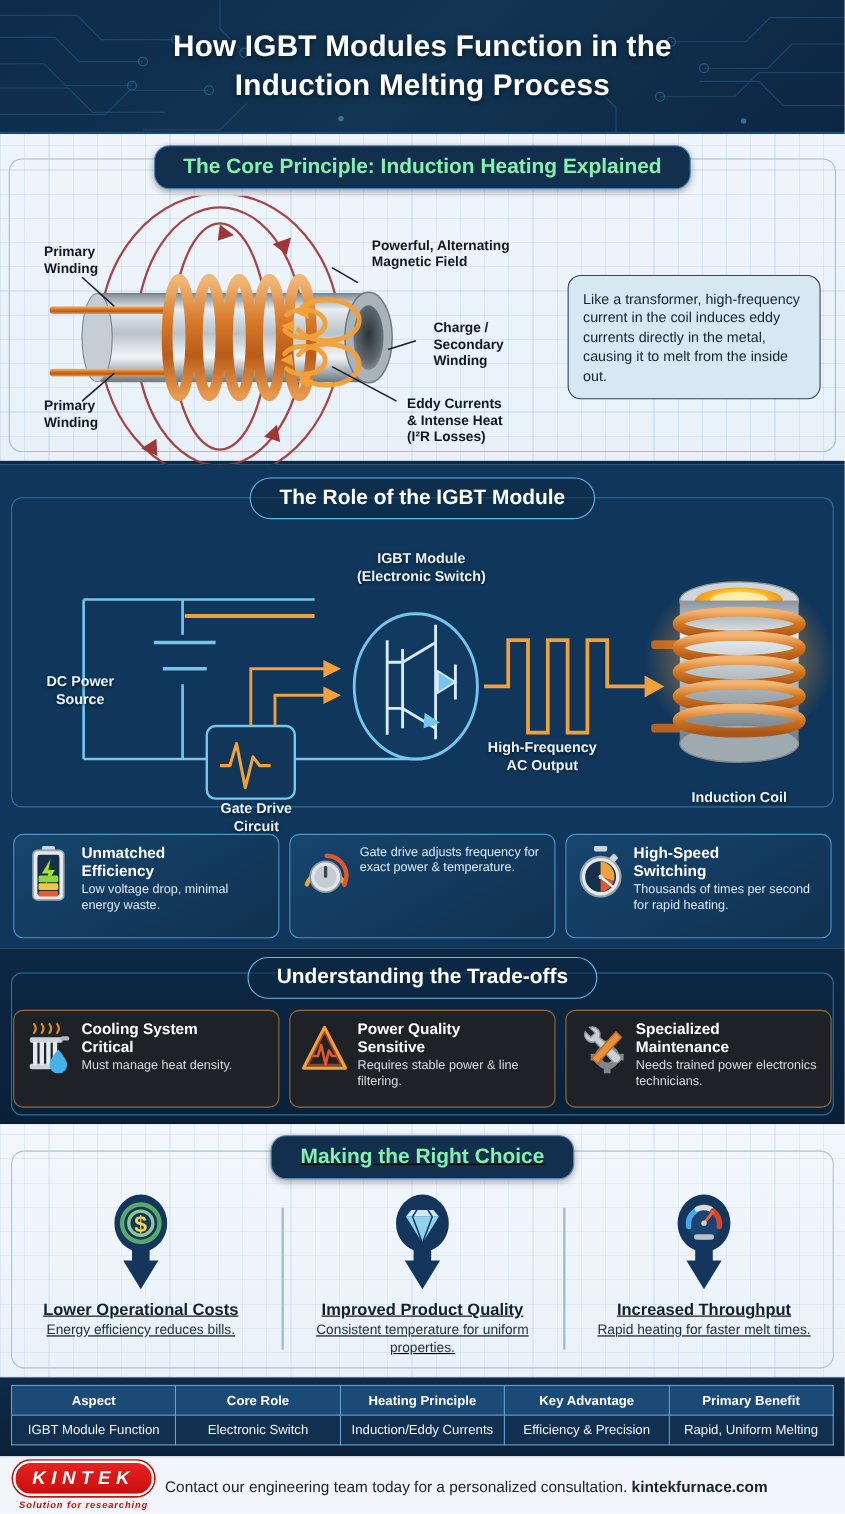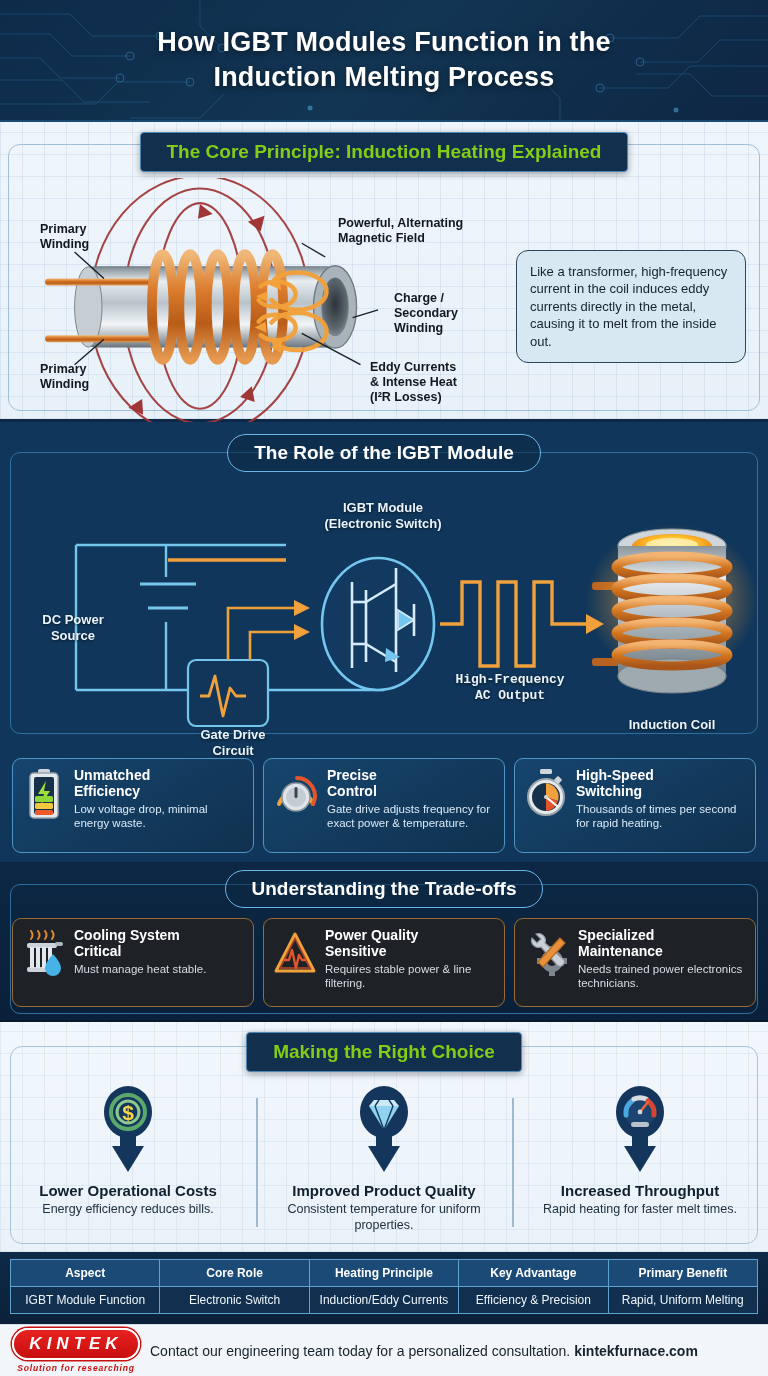--- a/index.html
+++ b/index.html
@@ -33,22 +33,22 @@
       repeating-linear-gradient(90deg, rgba(120,160,200,.16) 0 1px, transparent 1px 22px),
       linear-gradient(180deg, #eff5fb 0%, #e8f1f9 100%);
     border-bottom: 3px solid #0d2947;
   }
   .sec1-frame {
     position: absolute; left: 8px; right: 8px; top: 22px; bottom: 8px;
     border: 1.5px solid #9fc0d8; border-radius: 12px; pointer-events: none;
   }
   .banner-dark {
     position: relative; z-index: 5; margin: 0 auto; width: max-content; max-width: 95%;
-    background: #12304e; color: #84cc16; font-size: 19px; font-weight: bold;
-    padding: 8px 26px; border-radius: 4px; text-align: center;
+    background: #12304e; color: #86efac; font-size: 19px; font-weight: bold;
+    padding: 8px 26px; border-radius: 14px; text-align: center;
     border: 1.5px solid #4e87b5; box-shadow: 0 2px 7px rgba(0,0,0,.35);
   }
   .sec1-body { position: relative; height: 250px; margin-top: 6px; }
 
   .lbl { position: absolute; font-size: 12.5px; font-weight: bold; color: #12181f; line-height: 1.18; z-index: 6; }
 
   .callout {
     position: absolute; right: 14px; top: 72px; width: 230px;
     background: #d7e8f2; border: 1.6px solid #2c4558; border-radius: 12px;
     padding: 12px 13px; font-size: 13px; line-height: 1.34; color: #16222c; z-index: 6;
@@ -109,20 +109,21 @@
   .card-dark .tx h4 { color: #fff; font-size: 14px; line-height: 1.14; font-weight: bold; margin-bottom: 2px; }
   .card-dark .tx p { color: #d7dde2; font-size: 11.5px; line-height: 1.22; }
 
   
   .sec4 {
     position: relative; height: 230px; padding-top: 10px;
     background:
       repeating-linear-gradient(0deg, rgba(120,160,200,.13) 0 1px, transparent 1px 22px),
       repeating-linear-gradient(90deg, rgba(120,160,200,.13) 0 1px, transparent 1px 22px),
       linear-gradient(180deg, #f2f7fc 0%, #eaf2f9 100%);
+    text-decoration: underline;
   }
   .sec4-frame { position: absolute; left: 10px; right: 10px; top: 24px; bottom: 8px; border: 1.4px solid #a8c4da; border-radius: 12px; pointer-events: none; }
   .choices { display: flex; position: relative; z-index: 5; margin-top: 12px; }
   .choice { flex: 1; text-align: center; padding: 0 8px; position: relative; }
   .choice + .choice::before { content: ""; position: absolute; left: 0; top: 14px; bottom: 6px; width: 1.5px; background: #9fb9cf; }
   .choice .pin { height: 96px; display: flex; align-items: flex-start; justify-content: center; }
   .choice h4 { font-size: 15px; font-weight: bold; color: #10202e; margin-top: 2px; }
   .choice p { font-size: 12.5px; color: #21323f; line-height: 1.25; margin-top: 3px; }
 
   
@@ -369,21 +370,21 @@
             <ellipse cx="672" cy="139" rx="56" ry="11"></ellipse>
             <ellipse cx="672" cy="161" rx="56" ry="11"></ellipse>
             <ellipse cx="672" cy="183" rx="56" ry="11"></ellipse>
           </g>
         </g>
       </svg>
 
       <div class="d-lbl" style="left:18px; top:140px; width:110px;">DC Power<br>Source</div>
       <div class="d-lbl" style="left:298px; top:28px; width:170px;">IGBT Module<br>(Electronic Switch)</div>
       <div class="d-lbl" style="left:168px; top:255px; width:130px;">Gate Drive<br>Circuit</div>
-      <div class="d-lbl" style="left:425px; top:200px; width:170px;font-family:Liberation Mono, monospace;">High-Frequency<br>AC Output</div>
+      <div class="d-lbl" style="left:408px; top:200px; width:170px;">High-Frequency<br>AC Output</div>
       <div class="d-lbl" style="left:592px; top:245px; width:160px;text-align:center;">Induction Coil</div>
     </div>
 
     <div class="cards3">
 
       <div class="card-blue">
         <div class="ic">
           <svg width="34" height="50" viewBox="0 0 34 50">
             <rect x="11" y="0" width="12" height="5" rx="2" fill="#cfd6db"></rect>
             <rect x="3" y="4" width="28" height="45" rx="4" fill="#e3e9ed" stroke="#9aa4ab" stroke-width="1.5"></rect>
@@ -404,21 +405,20 @@
         <div class="ic">
           <svg width="46" height="48" viewBox="0 0 46 48">
             <path d="M6 34 A18 18 0 0 1 40 34" fill="none" stroke="#f0a13c" stroke-width="4" stroke-linecap="round"></path>
             <path d="M24 8 A18 18 0 0 1 40 34" fill="none" stroke="#e3552a" stroke-width="4" stroke-linecap="round"></path>
             <circle cx="23" cy="27" r="14" fill="#dfe5ea" stroke="#8d979e" stroke-width="1.6"></circle>
             <circle cx="23" cy="27" r="10" fill="#c4ccd2"></circle>
             <rect x="21.5" y="17" width="3" height="11" rx="1.5" fill="#3a4750"></rect>
           </svg>
         </div>
         <div class="tx">
-          <h4>Precise<br>Control</h4>
           <p>Gate drive adjusts frequency for exact power &amp; temperature.</p>
         </div>
       </div>
 
       <div class="card-blue">
         <div class="ic">
           <svg width="44" height="50" viewBox="0 0 44 50">
             <rect x="16" y="0" width="12" height="5" rx="1.5" fill="#cfd6db"></rect>
             <circle cx="22" cy="28" r="18" fill="#e3e9ed" stroke="#9aa4ab" stroke-width="2"></circle>
             <circle cx="22" cy="28" r="14" fill="#16304a"></circle>
@@ -458,21 +458,21 @@
                 <rect x="14" y="17" width="4" height="21"></rect>
               <rect x="20" y="17" width="4" height="21"></rect>
                 <rect x="26" y="17" width="4" height="21"></rect>
             </g>
             <rect x="33" y="12" width="8" height="4" rx="2" fill="#aeb8bf"></rect>
             <path d="M31 24 q8 9 8 14 a8 8 0 0 1 -16 0 q0 -5 8 -14" fill="#45b2e8"></path>
           </svg>
         </div>
         <div class="tx">
           <h4>Cooling System<br>Critical</h4>
-          <p>Must manage heat stable.</p>
+          <p>Must manage heat density.</p>
         </div>
       </div>
 
       <div class="card-dark">
         <div class="ic">
           <svg width="44" height="44" viewBox="0 0 44 44">
             <path d="M22 3 L41 40 H3 Z" fill="none" stroke="#f0a13c" stroke-width="3" stroke-linejoin="round"></path>
             <path d="M22 7 L37 37 H7 Z" fill="none" stroke="#e3552a" stroke-width="2" stroke-linejoin="round" opacity=".6"></path>
             <path d="M11 29 h5 l3 -10 4 18 3 -13 3 5 h4" fill="none" stroke="#e3552a" stroke-width="2.4" stroke-linejoin="round"></path>
           </svg>

